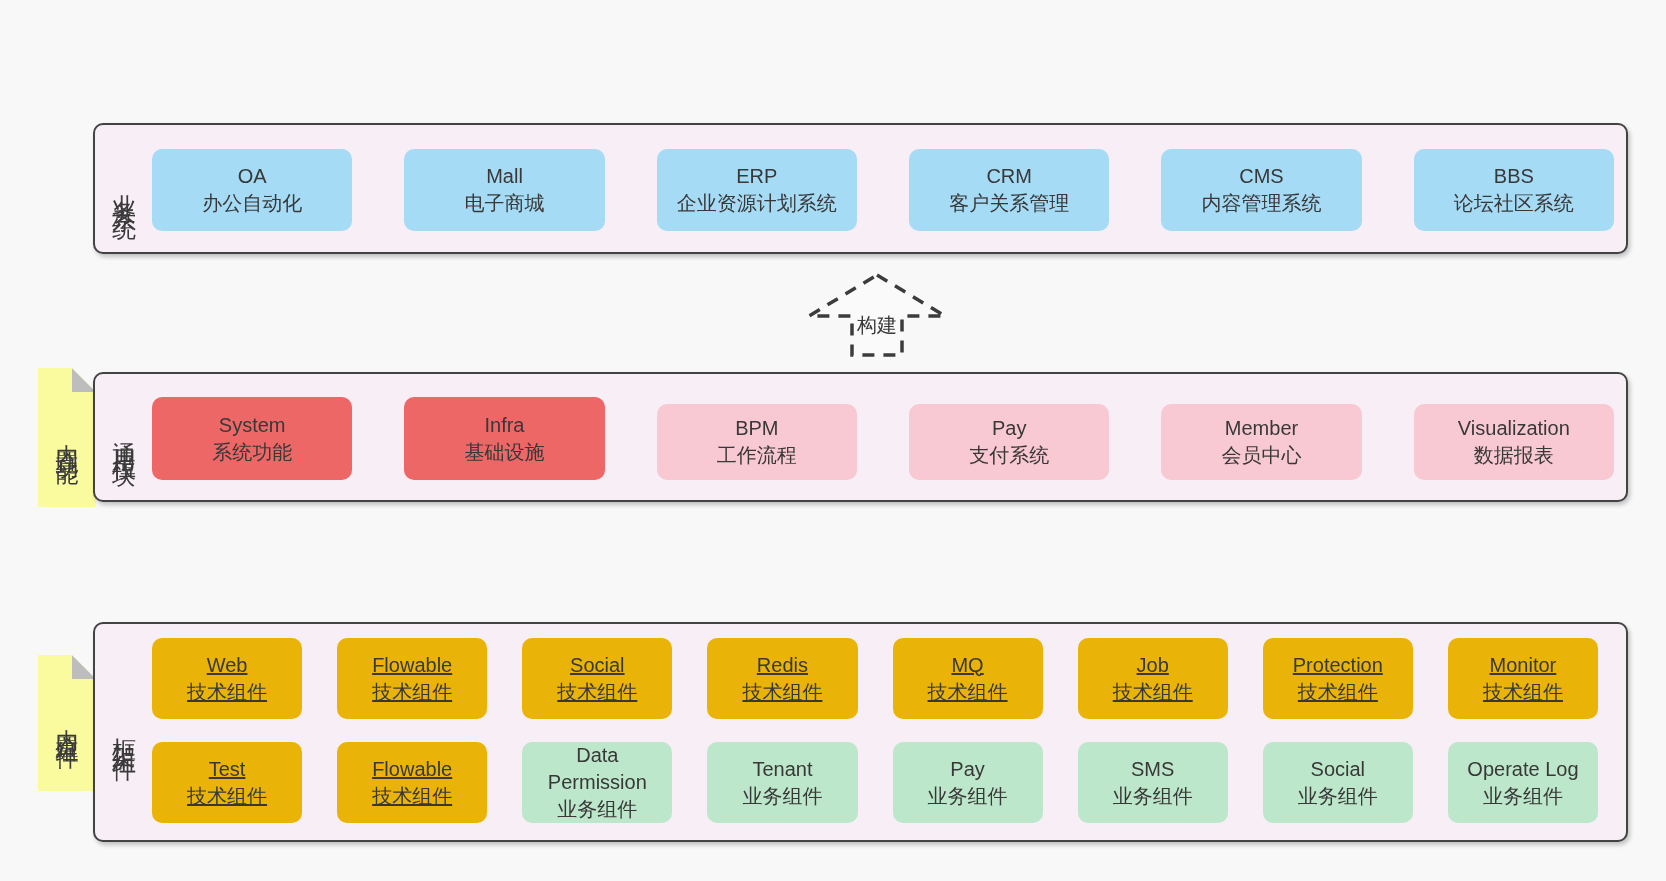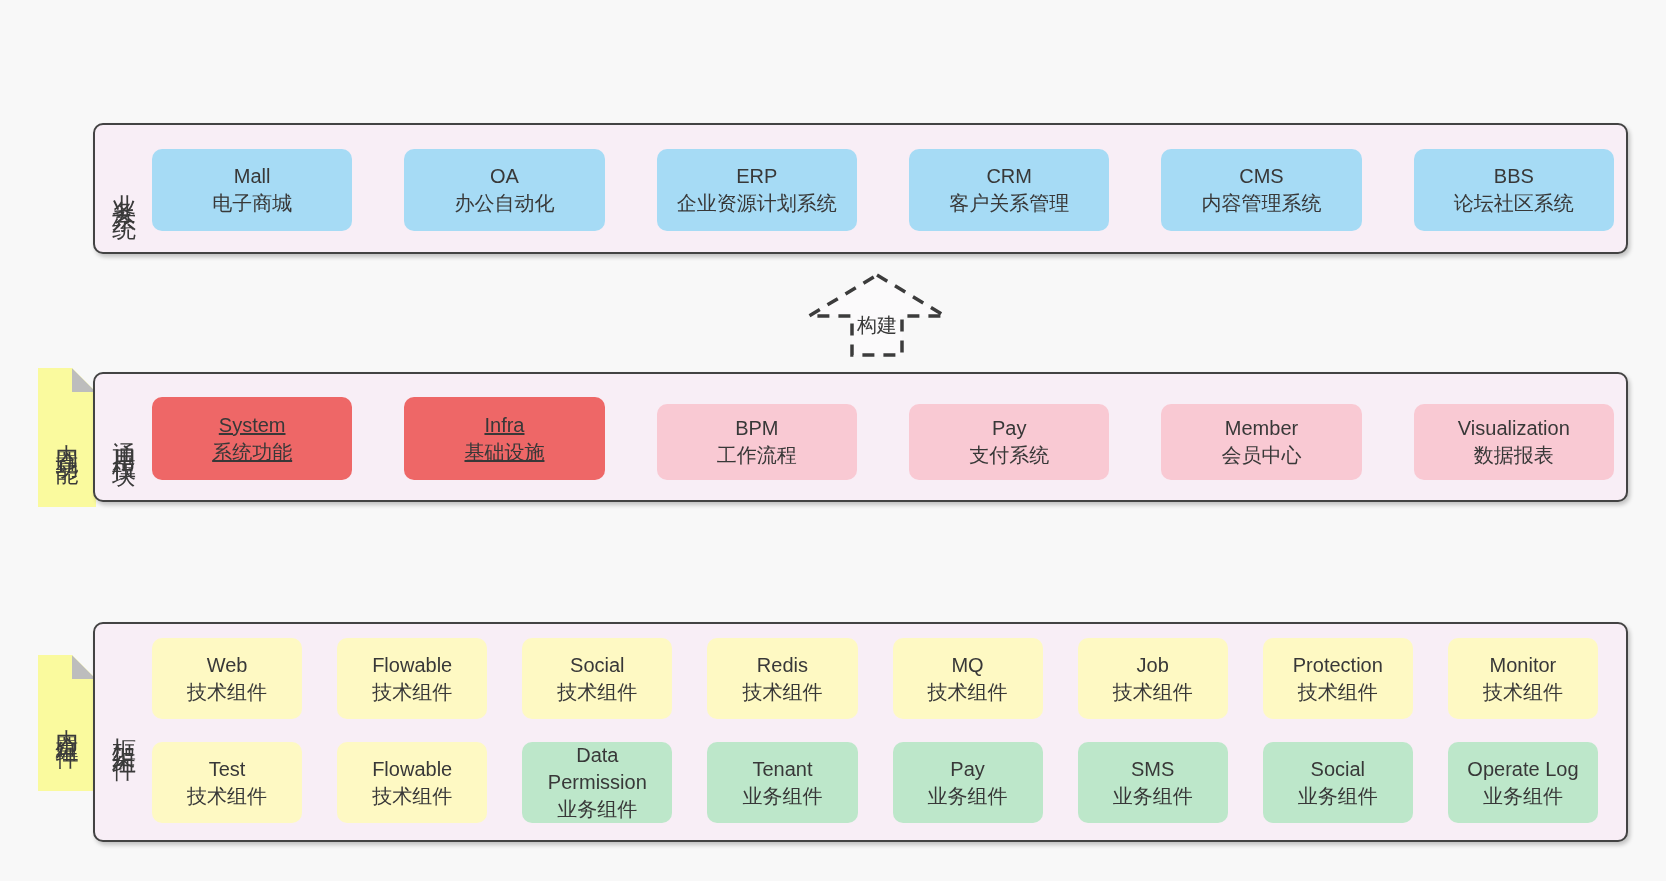--- a/index.html
+++ b/index.html
@@ -24,23 +24,23 @@
   .row6.mod{top:23px;height:83px;}
   .grid8{position:absolute;left:57px;right:28px;top:14px;
          display:grid;grid-template-columns:repeat(8,1fr);
          grid-auto-rows:81px;column-gap:35px;row-gap:23px;}
 
   
   .box{border-radius:10px;display:flex;flex-direction:column;align-items:center;
        justify-content:center;text-align:center;font-size:20px;line-height:1.35;
        color:#383838;padding:2px 8px;box-sizing:border-box;}
   .c-blue{background:#a6dbf5;}
-  .c-red{background:#ee6767;text-decoration:underline;}
+  .c-red{background:#ee6767;}
   .c-pink{background:#f9c9d3;margin-top:7px;}
-  .c-green{background:#fef9c3;}
+  .c-green{background:#eab308;text-decoration:underline;}
   .c-lgreen{background:#bde7ca;}
 
   
   .note{position:absolute;left:38px;width:58px;background:#fafa9e;z-index:1;
         clip-path:polygon(0 0,calc(100% - 24px) 0,100% 24px,100% 100%,0 100%);
         display:flex;align-items:center;justify-content:center;}
   .note-modules{top:368px;height:139px;}
   .note-components{top:655px;height:136px;}
   .note .fold{position:absolute;top:0;right:0;width:24px;height:24px;
               background:#bdbdbd;clip-path:polygon(0 0,100% 100%,0 100%);}
@@ -59,26 +59,26 @@
 <body>
 
 <div class="page">
 
   <div class="panel panel-business">
     <div class="vlabel">
       <span>业务系统</span>
     </div>
     <div class="row6">
       <div class="box c-blue">
+        <div>OA</div>
+        <div>办公自动化</div>
+      </div>
+      <div class="box c-blue">
         <div>Mall</div>
         <div>电子商城</div>
-      </div>
-      <div class="box c-blue">
-        <div>OA</div>
-        <div>办公自动化</div>
       </div>
       <div class="box c-blue">
         <div>ERP</div>
         <div>企业资源计划系统</div>
       </div>
       <div class="box c-blue">
         <div>CRM</div>
         <div>客户关系管理</div>
       </div>
       <div class="box c-blue">

